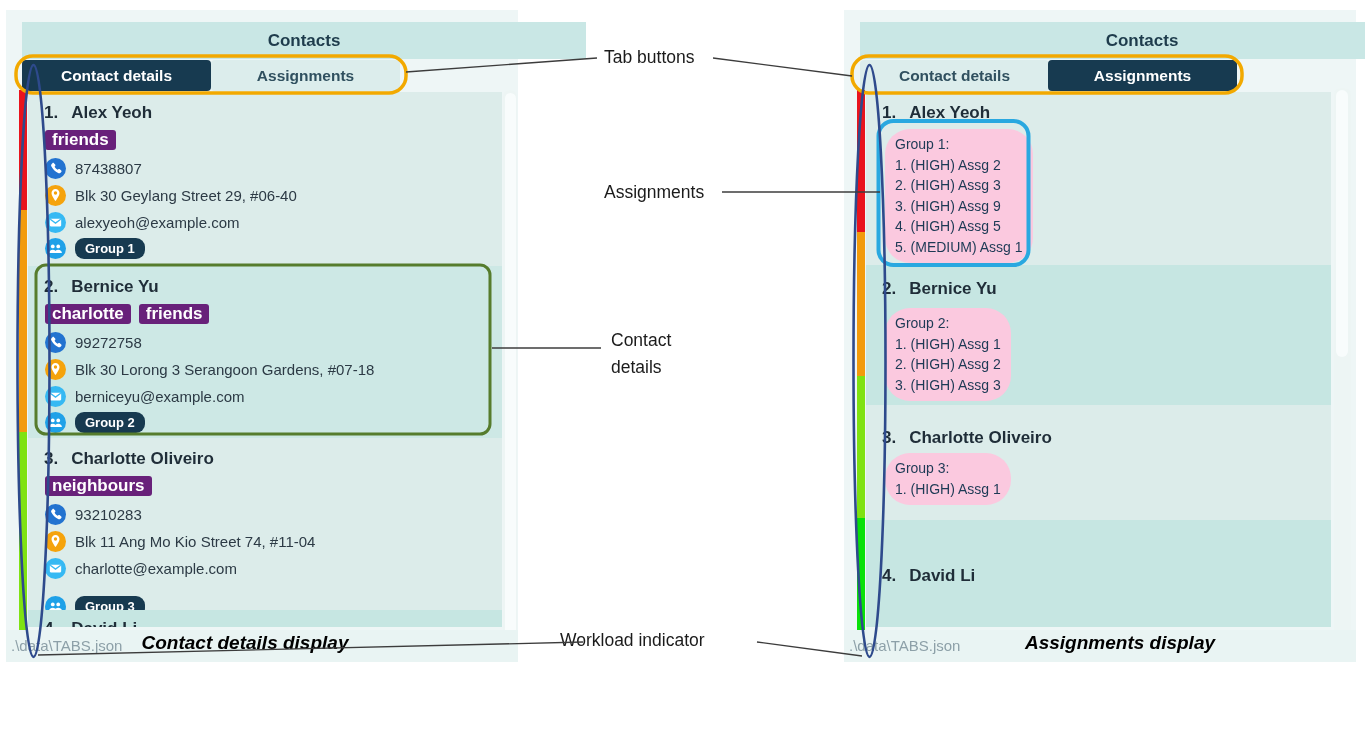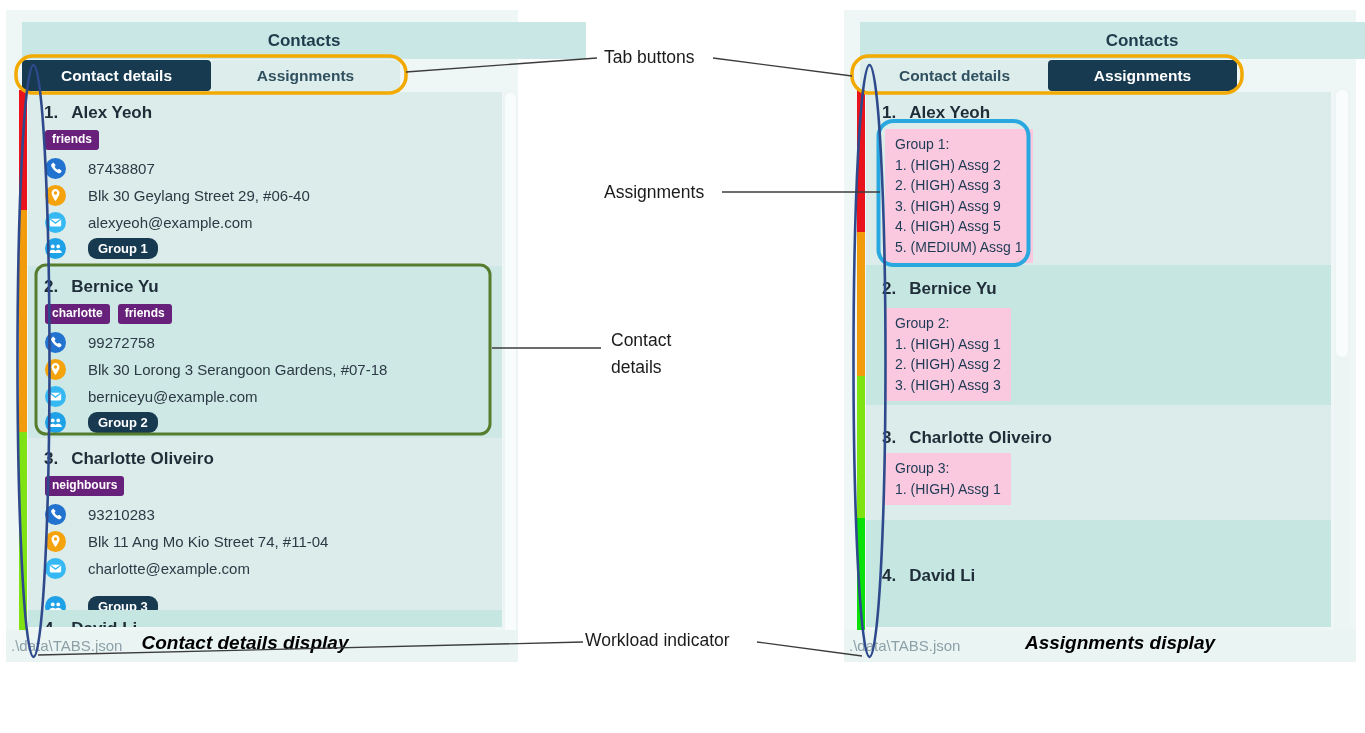--- a/index.html
+++ b/index.html
@@ -34,36 +34,36 @@
   .row-b{background:#c6e6e2;}
   .row-b2{background:#cde8e5;}
 
   .ctitle{
     margin:10px 0 0 16px;display:flex;column-gap:13px;
     font-size:17px;font-weight:700;color:#1f2d38;line-height:21px;
   }
   .tags{margin:7px 0 0 17px;display:flex;gap:8px;}
   .tag{
     background:var(--tag-purple,#68217a);color:#fff;
-    font-size:12px;font-weight:700;padding:2px 7px 3px;border-radius:3px;line-height:15px;
+    font-size:17px;font-weight:700;padding:2px 7px 3px;border-radius:3px;line-height:15px;
   }
   .field{
-    display:flex;align-items:center;gap:22px;margin:6px 0 0 17px;height:21px;
+    display:flex;align-items:center;gap:9px;margin:6px 0 0 17px;height:21px;
     font-size:15px;color:#2c3a45;
   }
   .field.first{margin-top:8px;}
   .field svg{flex:0 0 auto;display:block;}
   .gbadge{
     background:var(--accent-dark,#173a50);color:#fff;
     font-size:13px;font-weight:700;padding:2.5px 10px 3.5px;border-radius:9px;line-height:15px;
   }
   .assg{
     position:absolute;left:19px;width:max-content;
     background:var(--assignment-pink,#fbc9df);color:#1d3a55;
-    font-size:14px;font-weight:500;line-height:20.5px;padding:5px 10px 6px;
+    font-size:14px;font-weight:500;line-height:20.5px;padding:5px 10px 6px;border-radius:25px;
   }
   .wl-bar{position:absolute;left:13px;top:80px;width:8px;height:556px;}
   .wl-left{background:linear-gradient(to bottom,
     var(--wl-red,#e9131d) 0 21.5%,
     var(--wl-orange,#f29b0d) 21.5% 61.5%,
     var(--wl-yellowgreen,#7fe212) 61.5% 98%,
     var(--wl-green,#09e109) 98% 100%);}
   .wl-right{background:linear-gradient(to bottom,
     var(--wl-red,#e9131d) 0 25.5%,
     var(--wl-orange,#f29b0d) 25.5% 51.5%,
@@ -301,21 +301,21 @@
     <span>.\data\TABS.json</span>
   </div>
 </div>
 
 <div class="caption" style="left:60px">Contact details display</div>
 <div class="caption" style="left:935px">Assignments display</div>
 
 <div class="ann-label" id="ann-tab-buttons" style="left:604px;top:46px">Tab buttons</div>
 <div class="ann-label" id="ann-assignments" style="left:604px;top:181px">Assignments</div>
 <div class="ann-label" id="ann-contact-details" style="left:611px;top:327px">Contact details</div>
-<div class="ann-label" id="ann-workload" style="left:585px;top:629px">Workload indicator</div>
+<div class="ann-label" id="ann-workload" style="left:560px;top:629px">Workload indicator</div>
 
 <svg id="overlay" width="1365" height="733" viewBox="0 0 1365 733">
 
   <rect x="16" y="56" width="390" height="37" rx="17" fill="none" stroke="#f2a900" stroke-width="3.5"></rect>
   <rect x="852" y="56" width="390" height="37" rx="17" fill="none" stroke="#f2a900" stroke-width="3.5"></rect>
 
   <rect x="36" y="265" width="454" height="169" rx="10" fill="none" stroke="#567c2d" stroke-width="3"></rect>
 
   <rect x="878.5" y="121" width="150" height="144" rx="15" fill="none" stroke="#29a8e0" stroke-width="4"></rect>
 

